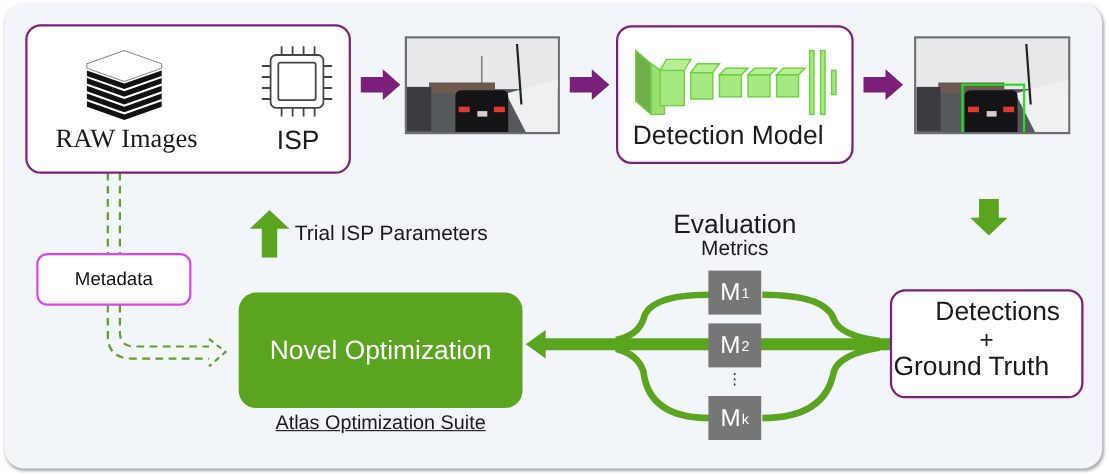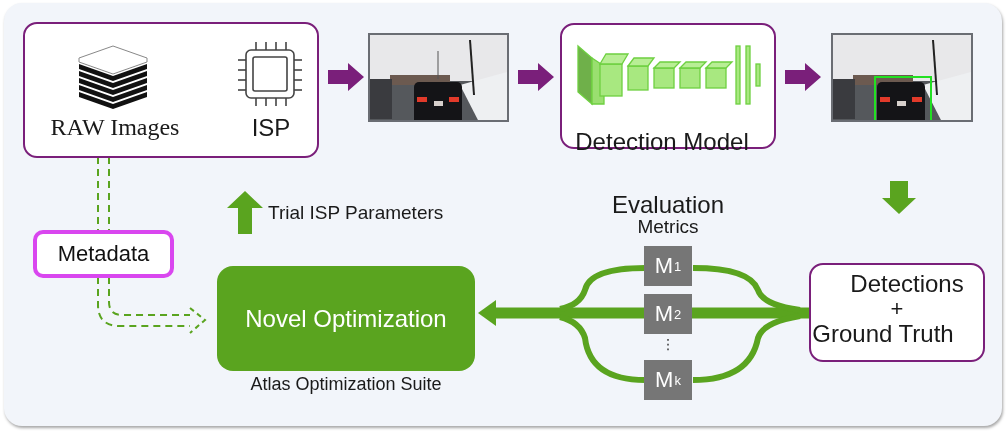--- a/index.html
+++ b/index.html
@@ -8,23 +8,23 @@
     .panel { position: absolute; left: 4px; top: 3px; width: 998px; height: 423px;
              background: #f2f5fa; border-radius: 18px;
              box-shadow: 1px 2px 3px rgba(0,0,0,0.35); }
     .box { position: absolute; background: #ffffff; border: 2.5px solid #7a1f7a;
            border-radius: 14px; box-sizing: border-box; }
     .label { position: absolute; color: #1a1a1a; font-weight: 300; white-space: nowrap; text-align: center; }
     .photo { position: absolute; border: 2px solid #6a6d73; box-sizing: border-box; overflow: hidden; }
     .green-box { position: absolute; background: #5aa41f; border-radius: 16px; color: #fff;
                  display: flex; flex-direction: row; align-items: center; justify-content: center;
                  font-size: 24px; line-height: 32px; }
-    .meta-box { position: absolute; background: #fff; border: 4px solid #d946ef; border-radius: 10px;
+    .meta-box { position: absolute; background: #fff; border: 2px solid #d946ef; border-radius: 10px;
                 box-sizing: border-box; display: flex; align-items: center; justify-content: center;
-                font-size: 22px; color: #111; }
+                font-size: 17px; color: #111; }
     .metric { position: absolute; width: 48px; height: 40px; background: #767676; color: #fff;
               font-size: 22px; font-weight: 300; display: flex; align-items: center; justify-content: center; }
     .metric sub { font-size: 13px; vertical-align: -6px; margin-left: 1px; }
     svg.overlay { position: absolute; left: 0; top: 0; }
   </style>
 </head>
 <body>
 
 <div class="panel"></div>
 
@@ -125,21 +125,21 @@
     <polygon points="78,24 84,18 104,18 98,24" fill="#b8ee95"></polygon>
     <rect x="104" y="24" width="20" height="20" fill="#a8e880"></rect>
     <polygon points="104,24 110,18 130,18 124,24" fill="#b8ee95"></polygon>
     <rect x="130" y="24" width="20" height="20" fill="#a8e880"></rect>
     <polygon points="130,24 136,18 156,18 150,24" fill="#b8ee95"></polygon>
     <rect x="160" y="2" width="4" height="58" fill="#a8e880"></rect>
     <rect x="170" y="2" width="4" height="58" fill="#a8e880"></rect>
     <rect x="180" y="20" width="4" height="22" fill="#a8e880"></rect>
   </g>
 </svg>
-<div class="label" style="left:560px;top:128px;width:204px;font-size:24px;">Detection Model</div>
+<div class="label" style="left:560px;top:110px;width:204px;font-size:24px;">Detection Model</div>
 
 <div class="photo" style="left:831px;top:33px;width:142px;height:89px;">
   <svg width="142" height="89" viewBox="0 0 142 89" style="display:block;">
     <rect width="142" height="89" fill="#e8e8ea"></rect>
     <rect y="46" width="142" height="43" fill="#55585c"></rect>
     <polygon points="90,50 142,36 142,89 110,89" fill="#eef0f2"></polygon>
     <rect x="20" y="40" width="60" height="10" fill="#6c5a50"></rect>
     <line x1="100" y1="5" x2="104" y2="60" stroke="#222" stroke-width="2"></line>
     <rect x="0" y="44" width="22" height="40" fill="#3a3b3f"></rect>
     <rect x="44" y="47" width="48" height="42" rx="5" fill="#141417"></rect>
@@ -152,21 +152,21 @@
 
 <div class="meta-box" style="left:33px;top:230px;width:141px;height:48px;">
   <span>Metadata</span>
 </div>
 
 <div class="label" style="left:268px;top:202px;font-size:19px;text-align:right;">Trial ISP Parameters</div>
 
 <div class="green-box" style="left:217px;top:266px;width:258px;height:105px;">
   <span>Novel Optimization</span>
 </div>
-<div class="label" style="left:217px;top:374px;width:258px;font-size:18px;font-weight:400;">Atlas Optimization Suite</div>
+<div class="label" style="left:217px;top:374px;width:258px;font-size:18px;font-weight:400;text-decoration:underline;">Atlas Optimization Suite</div>
 
 <div class="label" style="left:598px;top:191px;width:140px;font-size:24px;">Evaluation</div>
 <div class="label" style="left:598px;top:216px;width:140px;font-size:19px;">Metrics</div>
 
 <div class="metric" style="left:644px;top:246px;">
   <span>M</span>
     <sub>1</sub>
 </div>
 <div class="metric" style="left:644px;top:294px;">
   <span>M</span>

